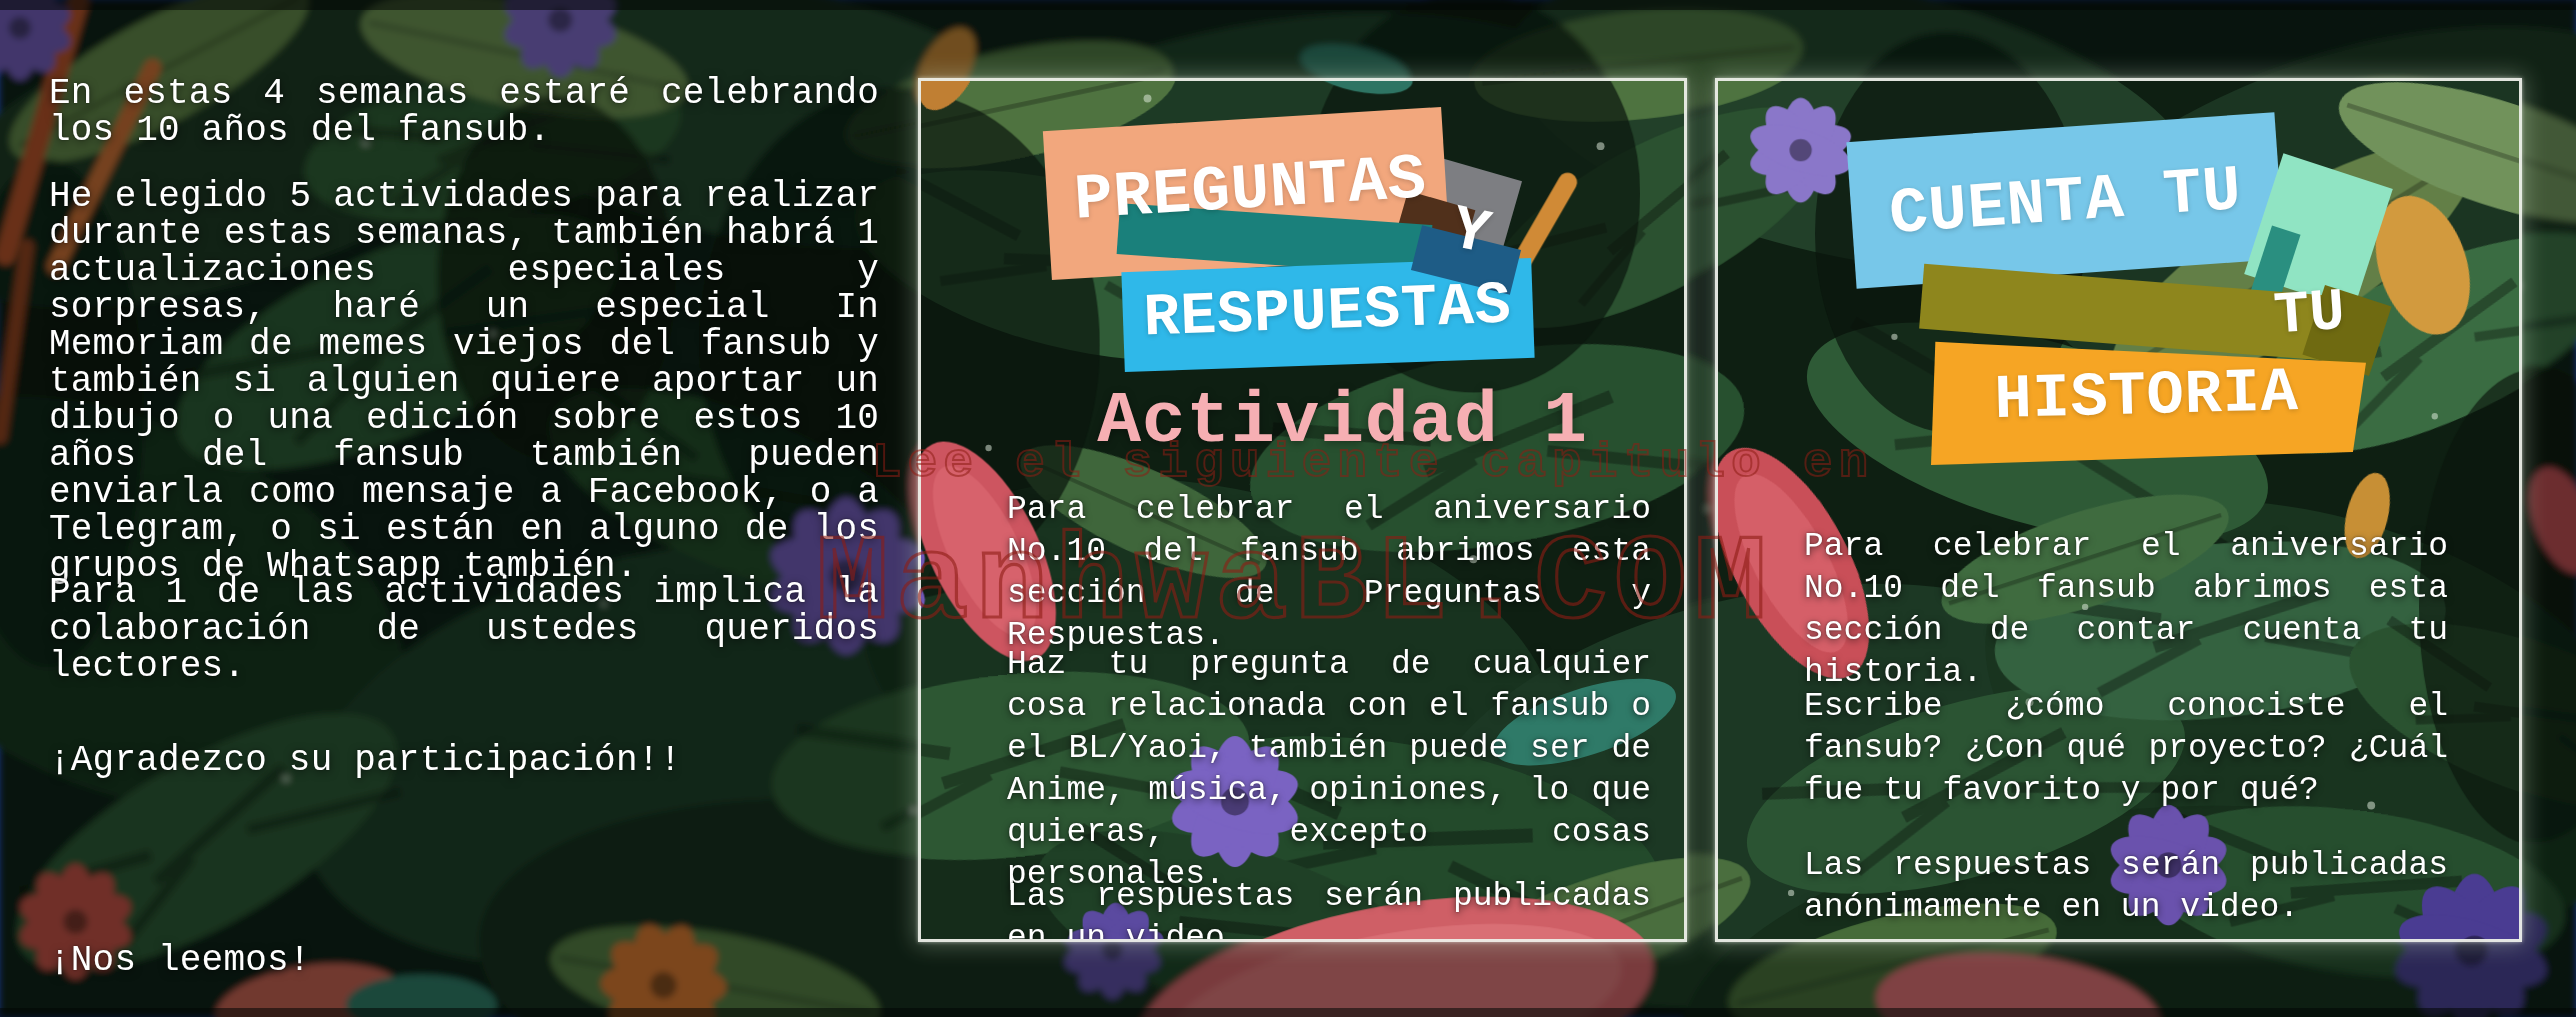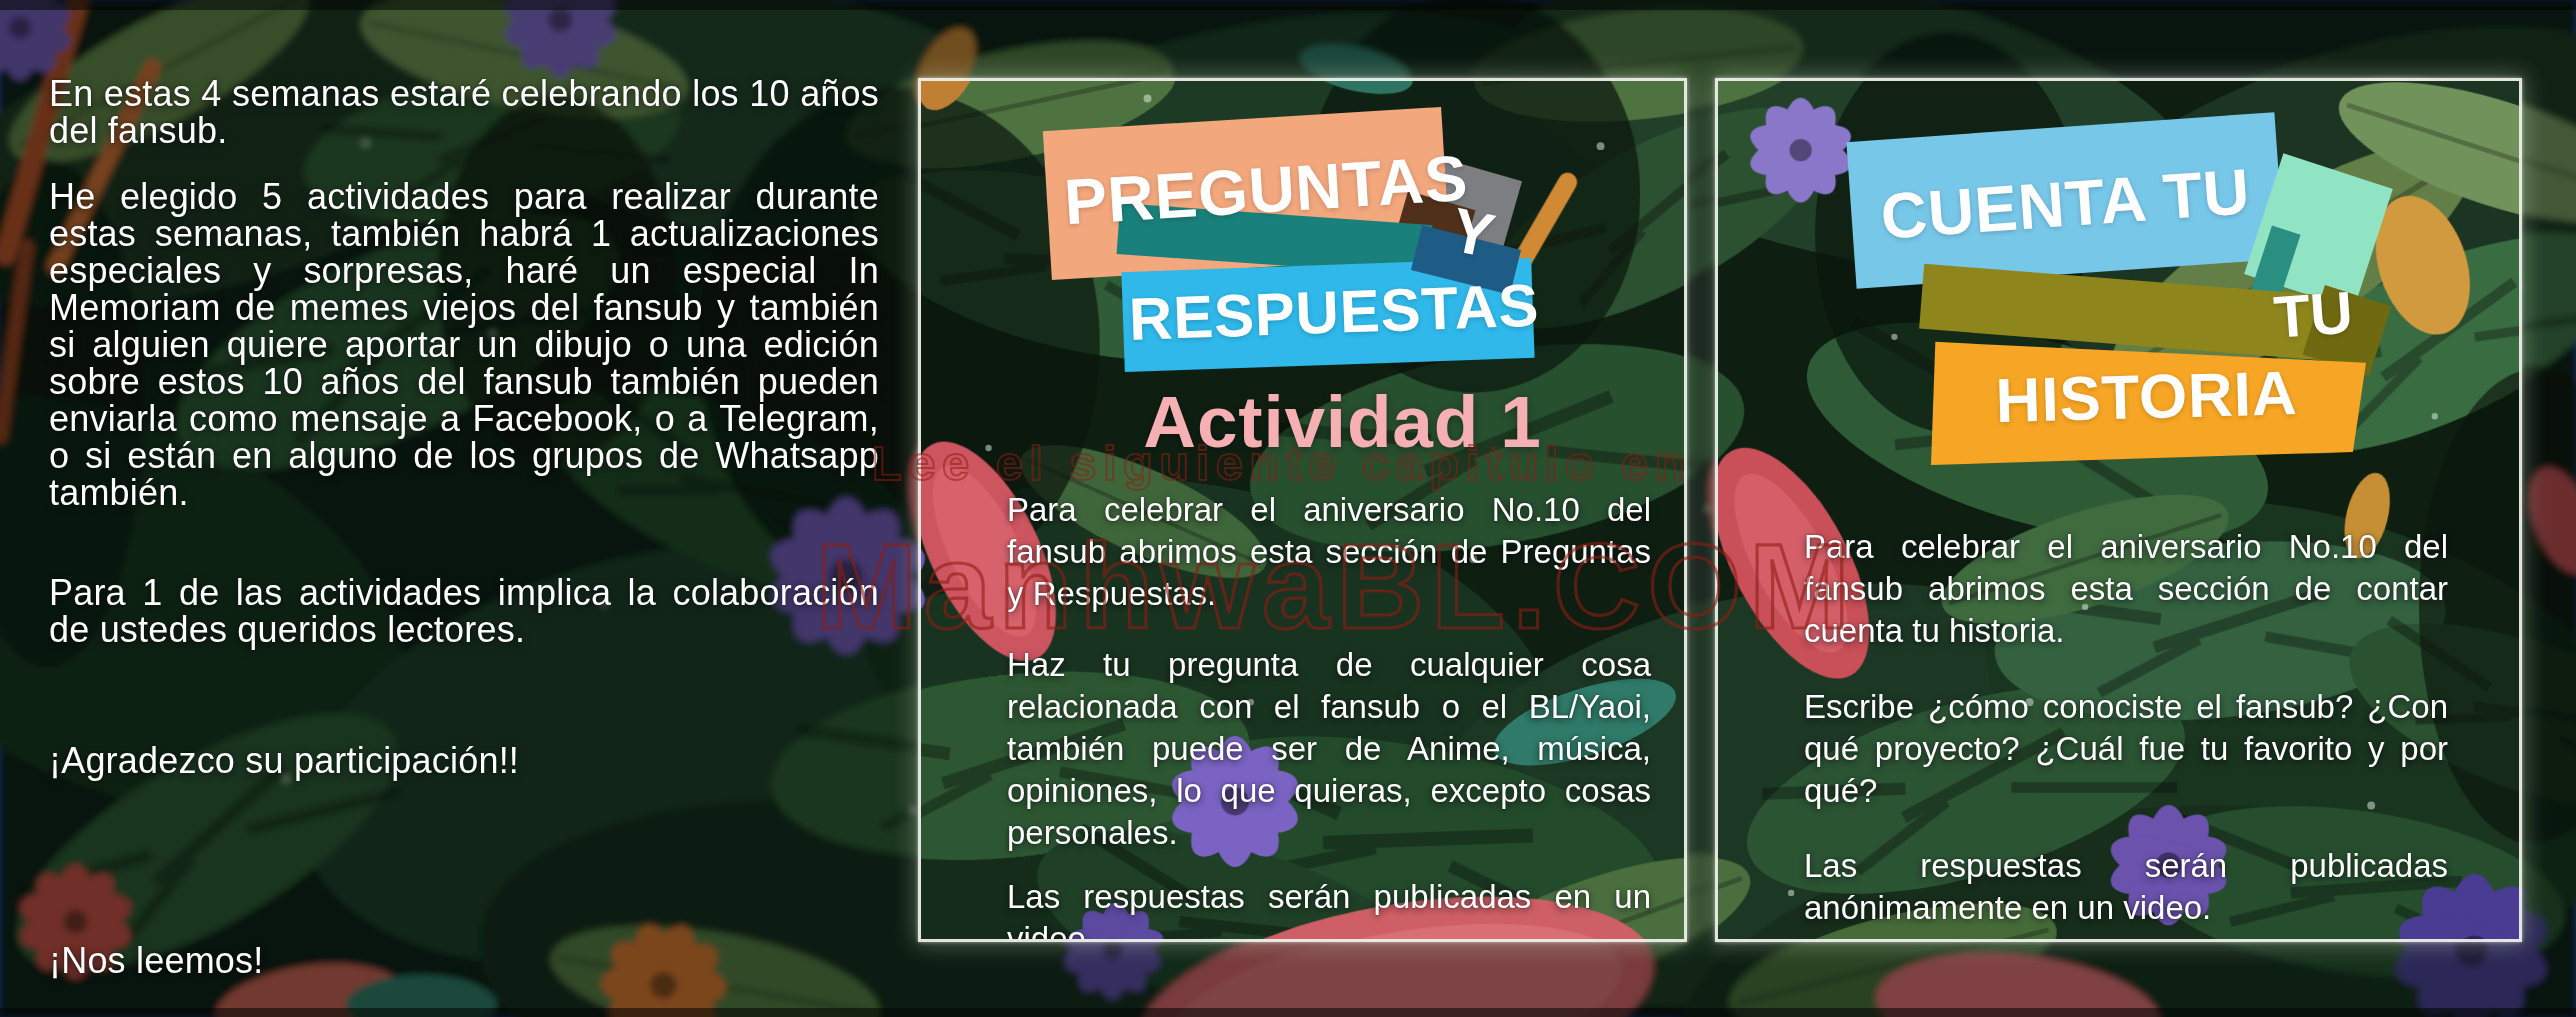--- a/index.html
+++ b/index.html
@@ -1,17 +1,17 @@
 <!DOCTYPE html>
 <html style="font-size:12.7px"><head>
 <meta charset="utf-8">
 <style>
   html,body{margin:0;padding:0;background:#000;}
   .canvas{position:relative;width:2576px;height:1017px;overflow:hidden;
-    font-family:Liberation Sans, sans-serif;background:#1d4ed8;}
+    font-family:Liberation Mono, monospace;background:#1d4ed8;}
   .bg-svg{position:absolute;inset:0;width:100%;height:100%;display:block;}
   .hidden-defs{position:absolute;width:0;height:0;overflow:hidden;}
 
   
   .left-col{position:absolute;left:49px;top:0;width:830px;height:1017px;color:#fff;z-index:5;}
   .left-col p{position:absolute;margin:0;width:830px;font-size:36px;line-height:37px;
     text-align:justify;text-shadow:0 1.6px 8px rgba(0,0,0,.6),0 0 2.4px rgba(0,0,0,.45);
     letter-spacing:0.2px;}
   .lp0{top:75px;}
   .lp1{top:178px;}

